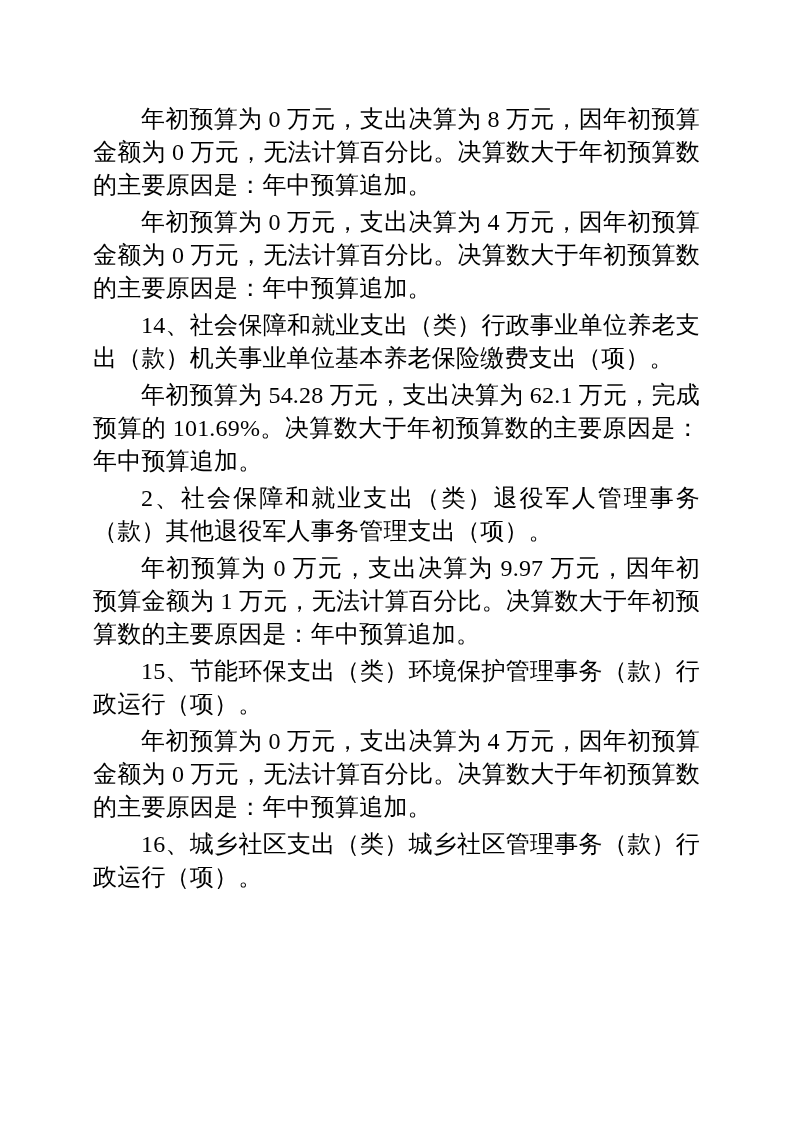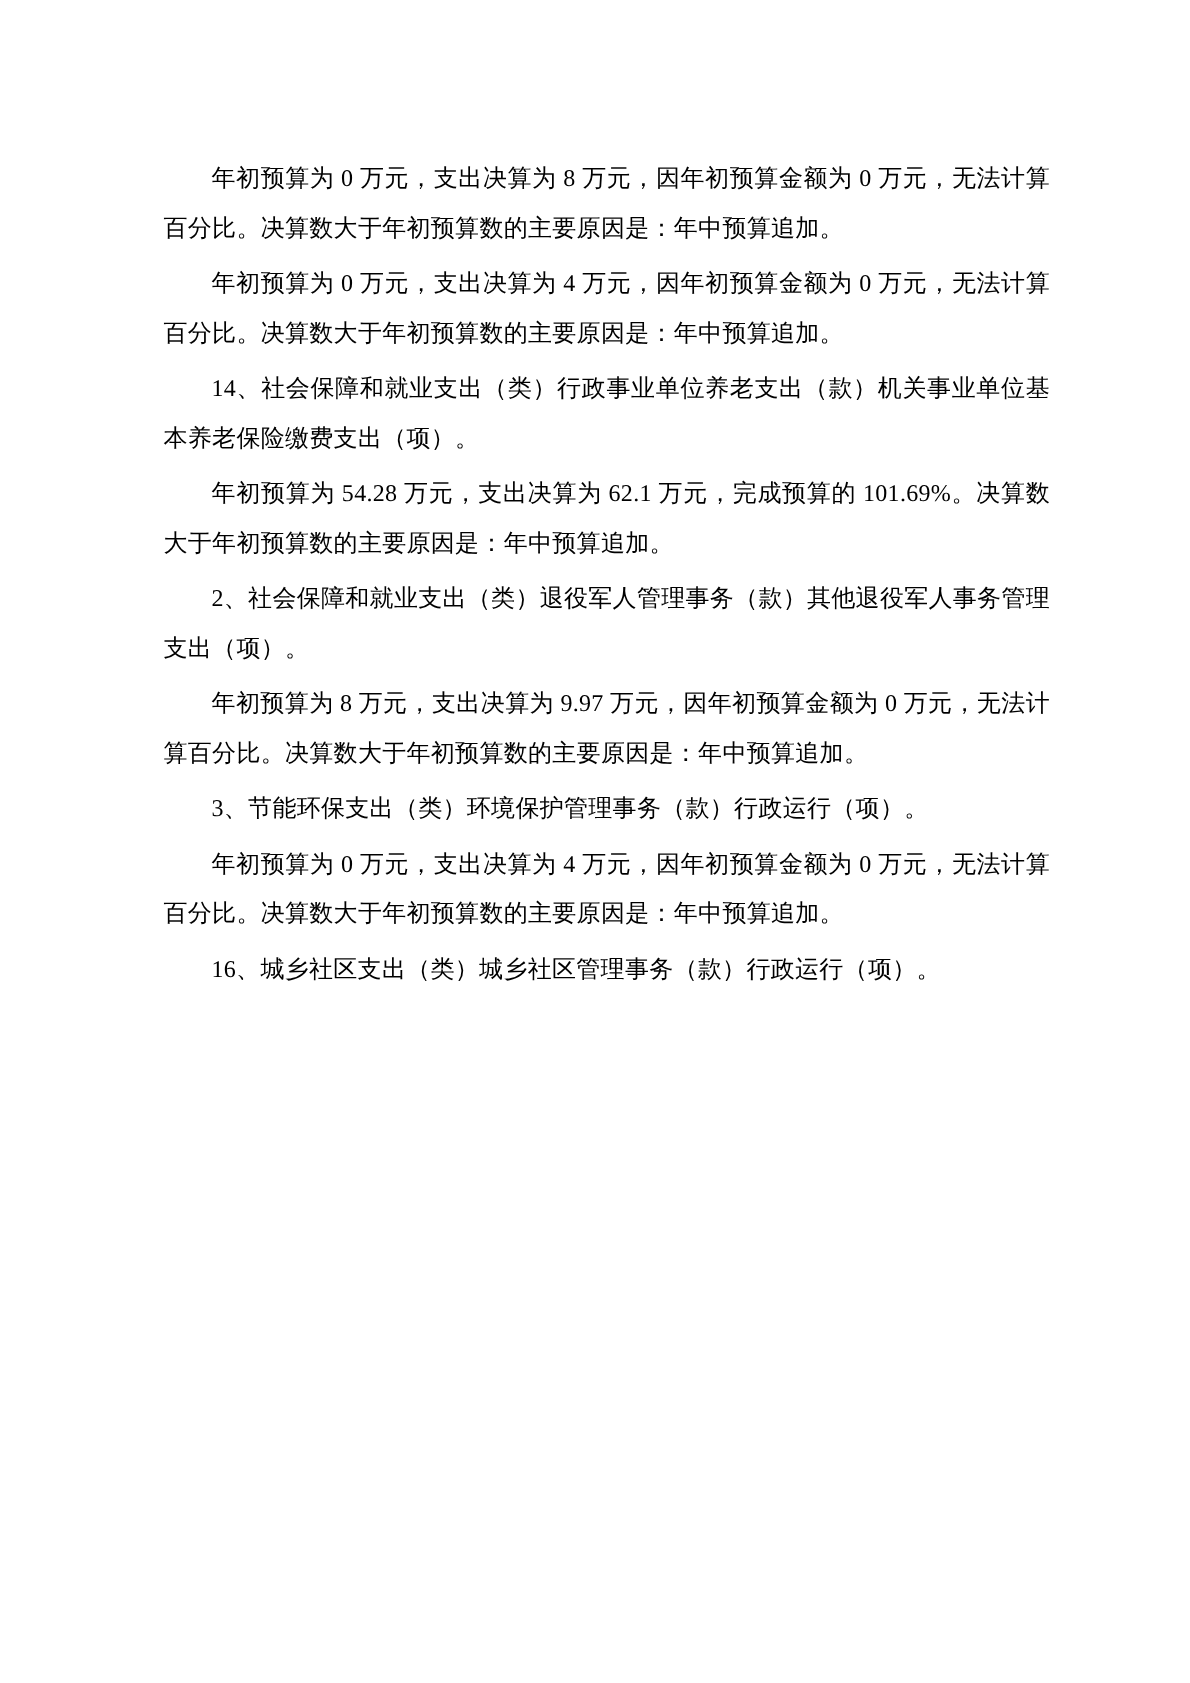--- a/index.html
+++ b/index.html
@@ -19,37 +19,37 @@
     width: 793px;
     height: 1122px;
     padding: 103px 93px 40px 93px;
     background: #ffffff;
     overflow: hidden;
   }
   .doc-body {
     width: 607px;
   }
   .para {
-    margin: 0 0 4px 16px;
-    font-size: 16px;
+    margin: 0 0 4px 0;
+    font-size: 24px;
     line-height: 33px;
     letter-spacing: 0.2px;
     text-align: justify;
     text-indent: 2em;
     word-break: break-all;
   }
 </style>
 </head>
 <body>
 
 <div class="page">
   <div class="doc-body">
     <p class="para">年初预算为 0 万元，支出决算为 8 万元，因年初预算金额为 0 万元，无法计算百分比。决算数大于年初预算数的主要原因是：年中预算追加。</p>
     <p class="para">年初预算为 0 万元，支出决算为 4 万元，因年初预算金额为 0 万元，无法计算百分比。决算数大于年初预算数的主要原因是：年中预算追加。</p>
     <p class="para">14、社会保障和就业支出（类）行政事业单位养老支出（款）机关事业单位基本养老保险缴费支出（项）。</p>
     <p class="para">年初预算为 54.28 万元，支出决算为 62.1 万元，完成预算的 101.69%。决算数大于年初预算数的主要原因是：年中预算追加。</p>
     <p class="para">2、社会保障和就业支出（类）退役军人管理事务（款）其他退役军人事务管理支出（项）。</p>
-    <p class="para">年初预算为 8 万元，支出决算为 9.97 万元，因年初预算金额为 0 万元，无法计算百分比。决算数大于年初预算数的主要原因是：年中预算追加。</p>
-    <p class="para">3、节能环保支出（类）环境保护管理事务（款）行政运行（项）。</p>
+    <p class="para">年初预算为 0 万元，支出决算为 9.97 万元，因年初预算金额为 1 万元，无法计算百分比。决算数大于年初预算数的主要原因是：年中预算追加。</p>
+    <p class="para">15、节能环保支出（类）环境保护管理事务（款）行政运行（项）。</p>
     <p class="para">年初预算为 0 万元，支出决算为 4 万元，因年初预算金额为 0 万元，无法计算百分比。决算数大于年初预算数的主要原因是：年中预算追加。</p>
     <p class="para">16、城乡社区支出（类）城乡社区管理事务（款）行政运行（项）。</p>
   </div>
 </div>
 
 </body></html>

